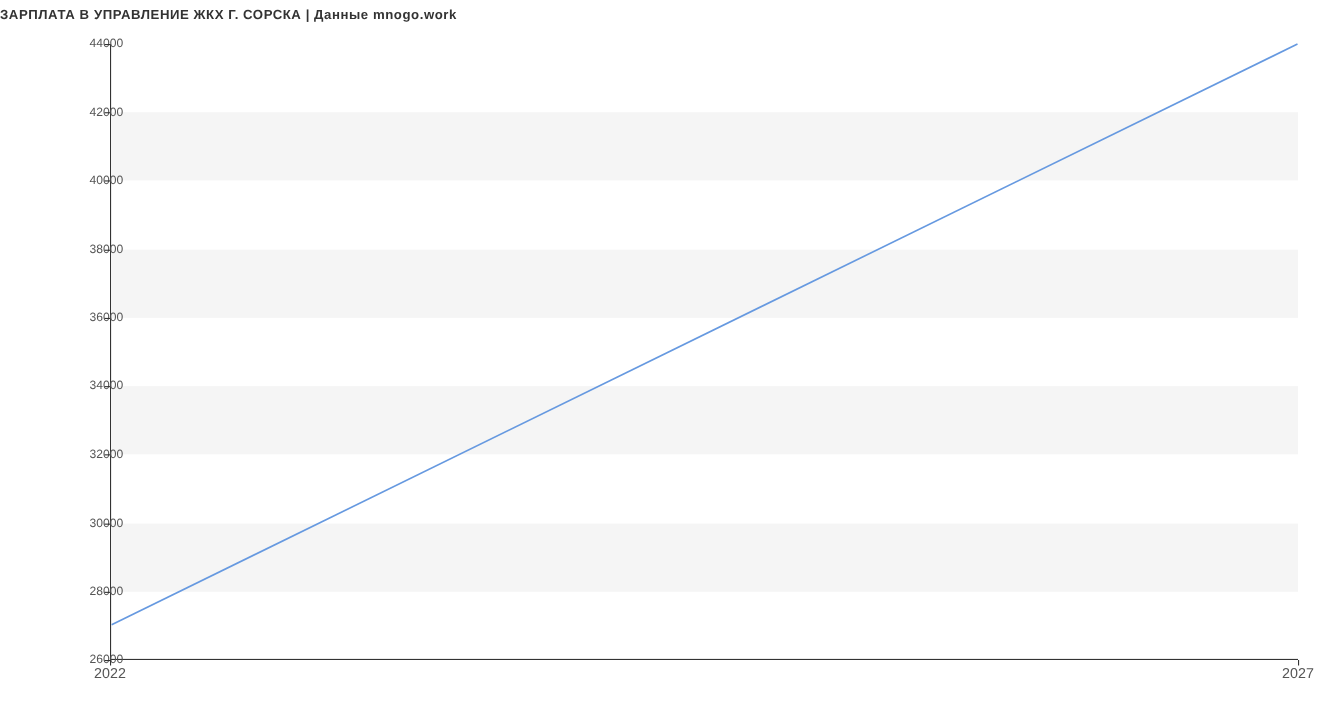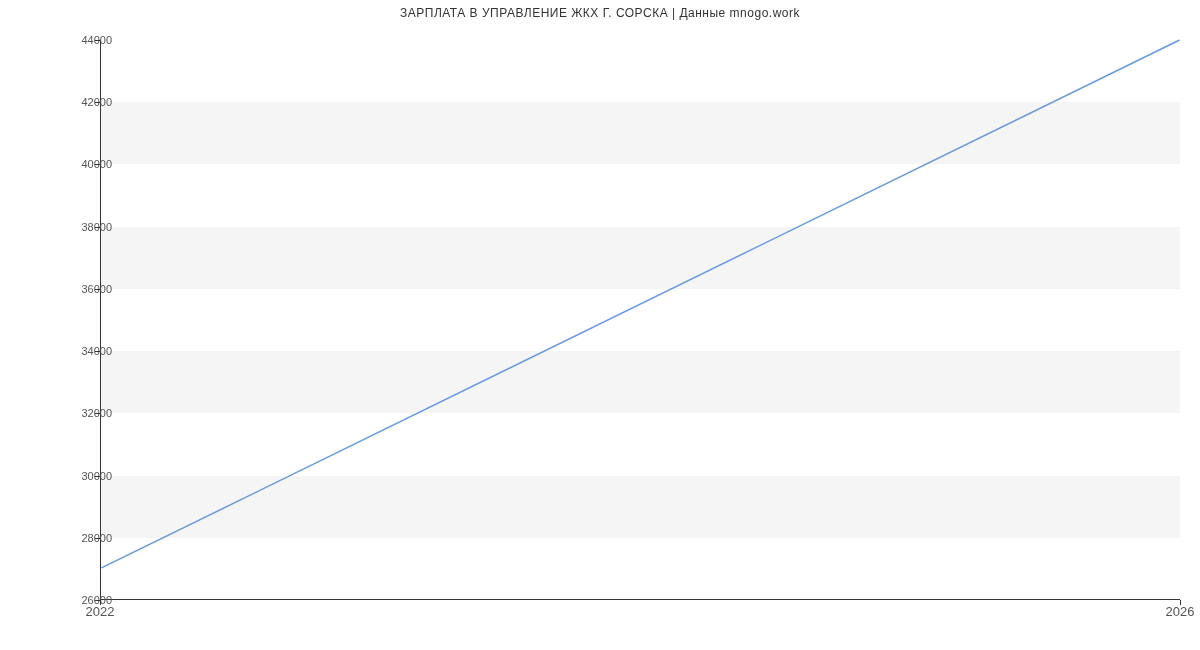--- a/index.html
+++ b/index.html
@@ -14,23 +14,23 @@
   .chart-wrap {
     position: relative;
     width: 1200px;
     height: 650px;
   }
   .title {
     position: absolute;
     top: 6px;
     left: 0;
     width: 100%;
-    text-align: center;
+    text-align: left;
     font-size: 12px;
-    font-weight: normal;
+    font-weight: bold;
     letter-spacing: 0.5px;
     color: #333;
   }
   .plot {
     position: absolute;
     left: 100px;
     top: 40px;
     width: 1080px;
     height: 560px;
     border-left: 1px solid #333;
@@ -112,15 +112,15 @@
     <div class="ytick" style="top: 226.667px;">38000</div>
     <div class="tickmark-y" style="top: 226.667px;"></div>
     <div class="ytick" style="top: 164.444px;">40000</div>
     <div class="tickmark-y" style="top: 164.444px;"></div>
     <div class="ytick" style="top: 102.222px;">42000</div>
     <div class="tickmark-y" style="top: 102.222px;"></div>
     <div class="ytick" style="top: 40px;">44000</div>
     <div class="tickmark-y" style="top: 40px;"></div>
     <div class="xtick" style="left: 100px;">2022</div>
     <div class="tickmark-x" style="left: 100px;"></div>
-    <div class="xtick" style="left: 1180px;">2026</div>
+    <div class="xtick" style="left: 1180px;">2027</div>
     <div class="tickmark-x" style="left: 1180px;"></div>
   </div>
 
 </body></html>

